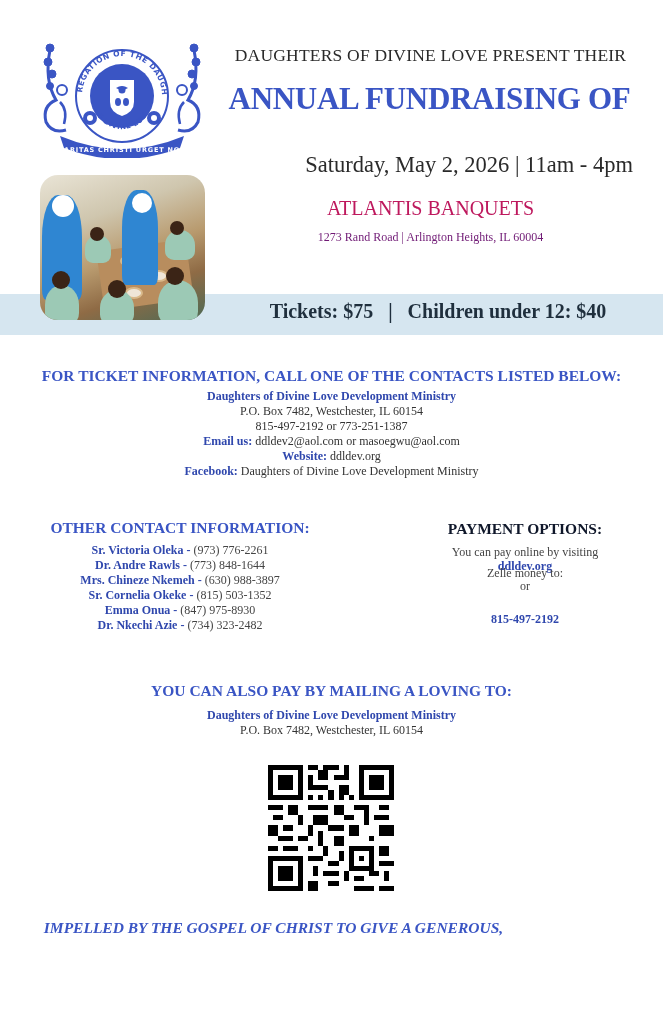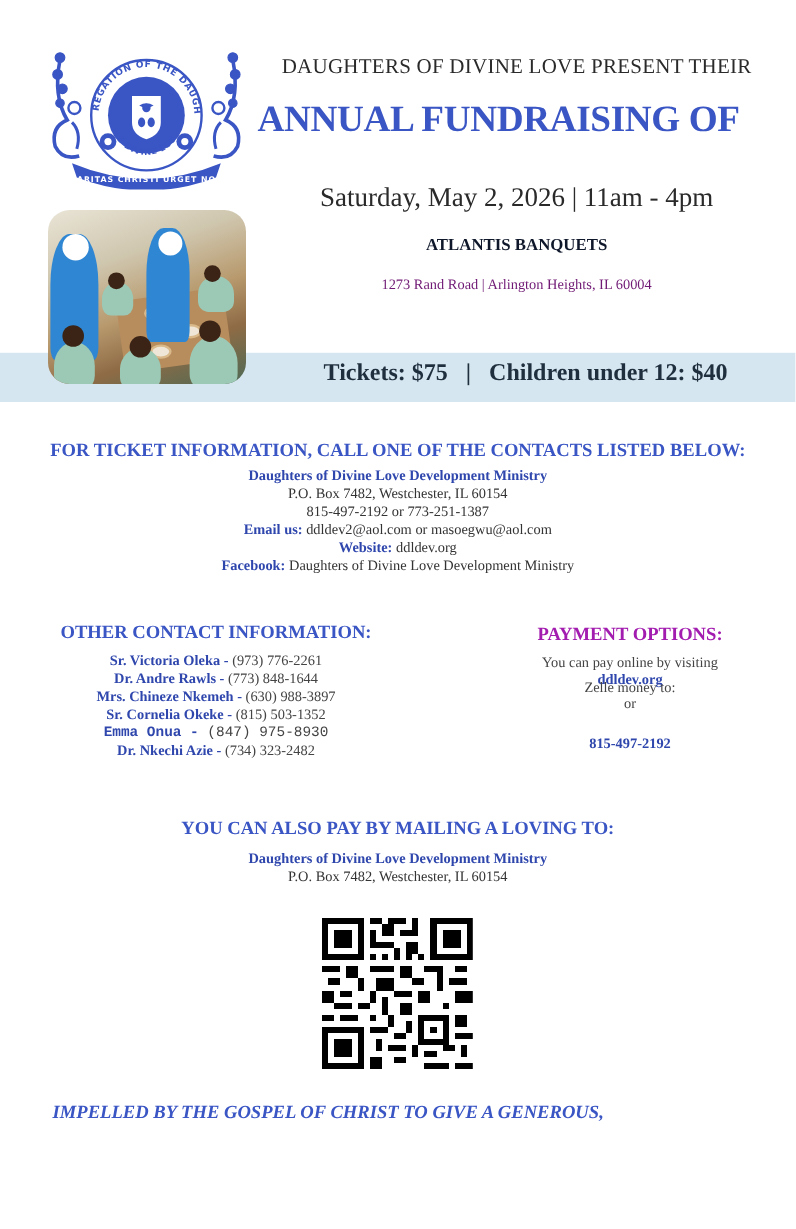--- a/index.html
+++ b/index.html
@@ -17,42 +17,42 @@
       background: linear-gradient(160deg, #e9e4d6 0%, #cfc6ae 30%, #b89a6e 55%, #8f6b45 75%, #4d6a55 100%); }
     #photo .nun { position: absolute; border-radius: 40% 40% 10% 10%; background: #2f86d2; }
     #photo .veil { position: absolute; border-radius: 50%; background: #ffffff; }
     #photo .kid { position: absolute; border-radius: 50% 50% 30% 30%; background: #9cc9b5; }
     #photo .head { position: absolute; border-radius: 50%; background: #3b2416; }
     #photo .table { position: absolute; background: #b88d5e; border-radius: 8px; }
     #photo .plate { position: absolute; border-radius: 50%; background: #efe6d8; border: 2px solid #d9b98a; }
 
     
     #presenter { left: 228px; top: 45px; width: 405px; font-size: 17.5px; letter-spacing: 0.2px; color: #2a2a2a; }
-    #title { left: 208px; top: 83px; width: 415px; font-size: 31px; font-weight: bold; line-height: 32px; color: #3a55c4; letter-spacing: -0.3px; }
-    #datetime { left: 228px; top: 152px; width: 405px; font-size: 22.5px; color: #2a2a2a; }
-    #venue { left: 228px; top: 197px; width: 405px; font-size: 14px; font-weight: bold; color: #0f172a; }
+    #title { left: 222px; top: 83px; width: 415px; font-size: 31px; font-weight: bold; line-height: 32px; color: #3a55c4; letter-spacing: -0.3px; }
+    #datetime { left: 228px; top: 152px; width: 405px; font-size: 22.5px; color: #2a2a2a; text-align: right; }
+    #venue { left: 228px; top: 197px; width: 405px; font-size: 20px; font-weight: normal; color: #be185d; }
     #address { left: 228px; top: 230px; width: 405px; font-size: 12px; color: #701a75; }
 
     
     #ticket-band { left: 0; top: 294px; width: 663px; height: 41px; background: #d6e6f0; }
     #tickets { left: 228px; top: 300px; width: 420px; font-size: 20px; font-weight: bold; color: #1f2f3d; }
     #photo { z-index: 2; }
 
     
     #ticket-info-heading { left: 0; top: 367px; width: 663px; font-size: 15.5px; font-weight: bold; color: #3a55c4; }
     .info-line { left: 0; width: 663px; font-size: 12px; line-height: 14.5px; color: #333; }
     .lbl { font-weight: bold; color: #2f47ad; }
 
     
     #other-heading { left: 40px; top: 519px; width: 280px; font-size: 15.5px; font-weight: bold; color: #3a55c4; }
     .contact-line { left: 30px; width: 300px; font-size: 12px; line-height: 15.5px; color: #444; }
     .contact-name { font-weight: bold; color: #2f47ad; }
 
     
-    #pay-heading { left: 420px; top: 520px; width: 210px; font-size: 15.5px; font-weight: bold; color: #a21caf; }
+    #pay-heading { left: 420px; top: 520px; width: 210px; font-size: 15.5px; font-weight: bold; color: #0f172a; }
     .pay-line { left: 420px; width: 210px; font-size: 12px; line-height: 14px; color: #444; }
     .pay-link { font-weight: bold; color: #2f47ad; }
 
     
     #mail-heading { left: 0; top: 682px; width: 663px; font-size: 15.5px; font-weight: bold; color: #3a55c4; }
 
     
     #qr { left: 268px; top: 765px; width: 126px; height: 126px; }
 
     
@@ -171,21 +171,21 @@
   <span>(773) 848-1644</span>
 </div>
 <div class="abs center contact-line" style="top:573px;">
   <span class="contact-name">Mrs. Chineze Nkemeh -</span>
   <span>(630) 988-3897</span>
 </div>
 <div class="abs center contact-line" style="top:588px;">
   <span class="contact-name">Sr. Cornelia Okeke -</span>
   <span>(815) 503-1352</span>
 </div>
-<div class="abs center contact-line" style="top:603px;font-family:Liberation Mono, monospace;">
+<div class="abs center contact-line" style="top:603px;">
   <span class="contact-name">Emma Onua -</span>
   <span>(847) 975-8930</span>
 </div>
 <div class="abs center contact-line" style="top:618px;">
   <span class="contact-name">Dr. Nkechi Azie -</span>
   <span>(734) 323-2482</span>
 </div>
 
 <div id="pay-heading" class="abs center">PAYMENT OPTIONS:</div>
 <div class="abs center pay-line" style="top:545px;">You can pay online by visiting</div>

